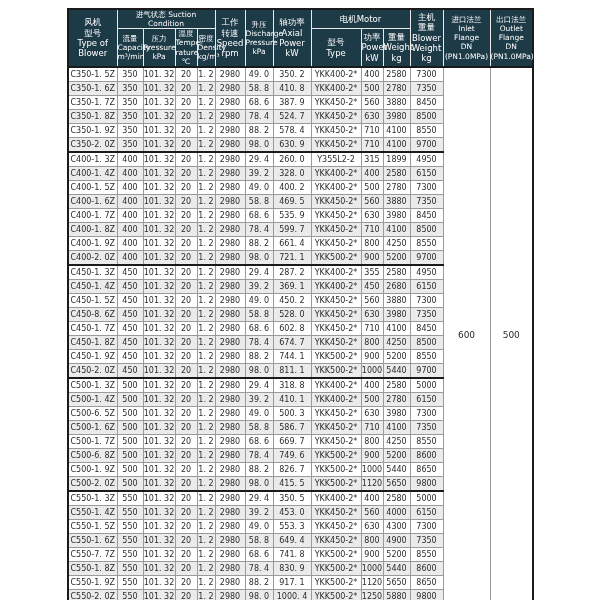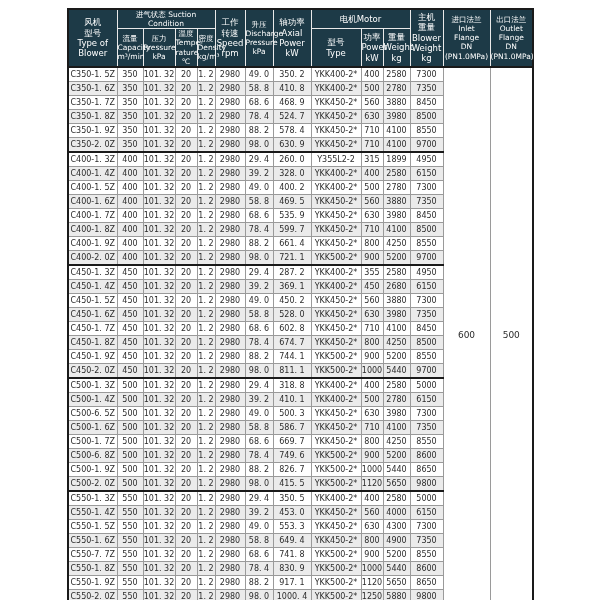--- a/index.html
+++ b/index.html
@@ -149,21 +149,21 @@
           <td>7350</td>
         </tr>
         <tr>
           <td>C350-1. 7Z</td>
           <td>350</td>
           <td>101. 32</td>
           <td>20</td>
           <td>1. 2</td>
           <td>2980</td>
           <td>68. 6</td>
-          <td>468. 9</td>
+          <td>387. 9</td>
           <td>YKK450-2*</td>
           <td>560</td>
           <td>3880</td>
           <td>8450</td>
         </tr>
         <tr class="stripe">
           <td>C350-1. 8Z</td>
           <td>350</td>
           <td>101. 32</td>
           <td>20</td>
@@ -352,21 +352,21 @@
           <td>1. 2</td>
           <td>2980</td>
           <td>49. 0</td>
           <td>450. 2</td>
           <td>YKK450-2*</td>
           <td>560</td>
           <td>3880</td>
           <td>7300</td>
         </tr>
         <tr class="stripe">
-          <td>C450-1. 6Z</td>
+          <td>C450-8. 6Z</td>
           <td>450</td>
           <td>101. 32</td>
           <td>20</td>
           <td>1. 2</td>
           <td>2980</td>
           <td>58. 8</td>
           <td>528. 0</td>
           <td>YKK450-2*</td>
           <td>630</td>
           <td>3980</td>

